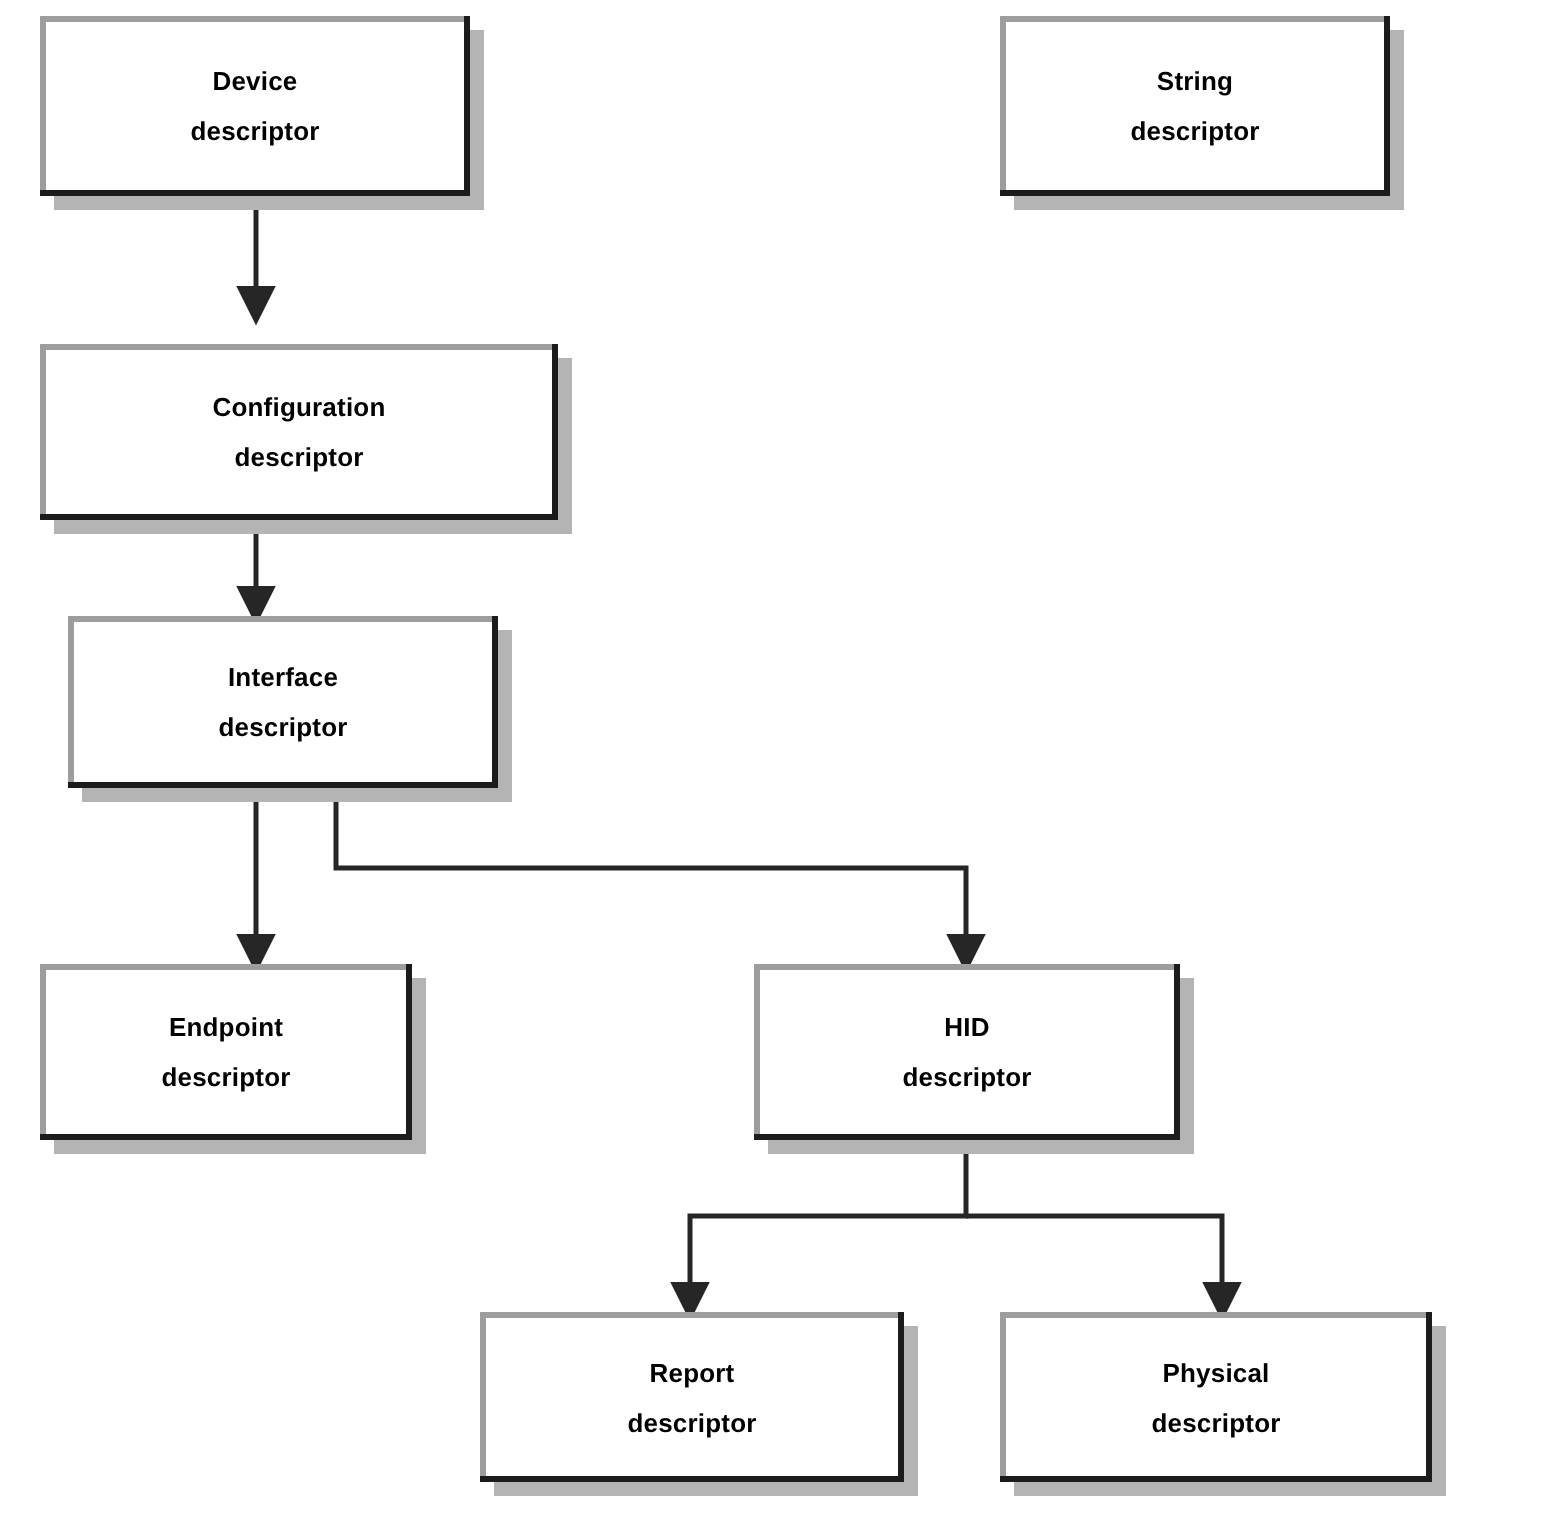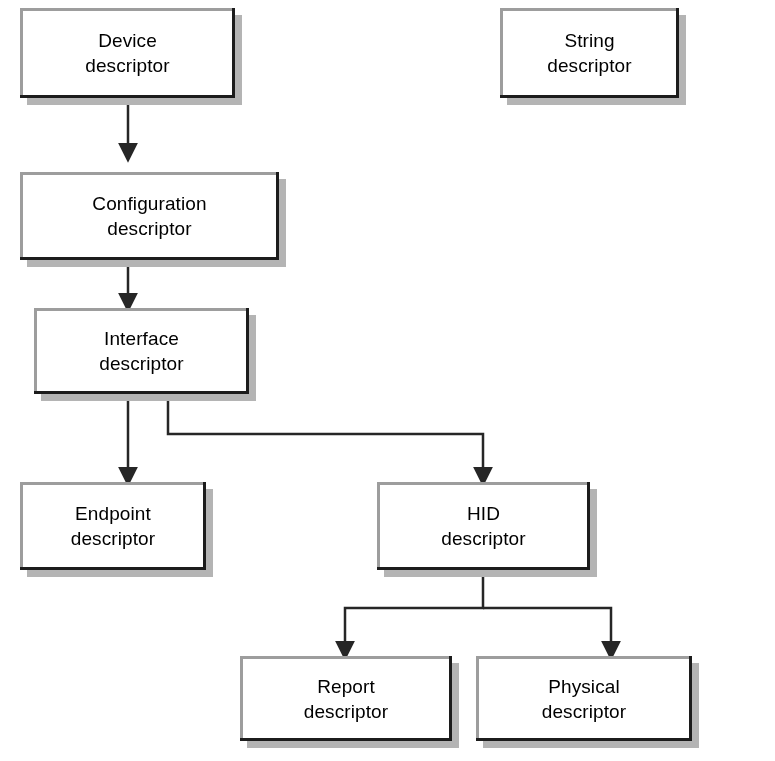--- a/index.html
+++ b/index.html
@@ -49,26 +49,27 @@
     border-bottom: 3px solid #1c1c1c;
     pointer-events: none;
   }
   .node-label {
     position: absolute;
     left: 0;
     right: 0;
     top: 50%;
     transform: translateY(-50%);
     text-align: center;
-    font-size: 19px;
+    font-size: 13px;
     line-height: 25px;
     color: #000000;
     white-space: pre-line;
     letter-spacing: 0.1px;
     z-index: 3;
+    font-weight: bold;
   }
 </style>
 </head>
 <body>
 
 <div id="diagram-root">
 
   <svg id="connector-layer" width="775" height="761" viewBox="0 0 775 761" xmlns="http://www.w3.org/2000/svg">
     <defs>
       <marker id="arrowhead" markerWidth="9" markerHeight="9" refX="0.5" refY="4" orient="auto" markerUnits="strokeWidth">
@@ -98,21 +99,21 @@
     <g>
       <path d="M 483 608 L 611 608 L 611 642" fill="none" stroke="#262626" stroke-width="2.5" marker-end="url(#arrowhead)"></path>
     </g>
   </svg>
 
   <div class="node" style="left: 20px; top: 8px; width: 215px; height: 90px;">
     <div class="node-label">Device
 descriptor</div>
   </div>
 
-  <div class="node" style="left: 500px; top: 8px; width: 179px; height: 90px;">
+  <div class="node" style="left: 500px; top: 8px; width: 195px; height: 90px;">
     <div class="node-label">String
 descriptor</div>
   </div>
 
   <div class="node" style="left: 20px; top: 172px; width: 259px; height: 88px;">
     <div class="node-label">Configuration
 descriptor</div>
   </div>
 
   <div class="node" style="left: 20px; top: 308px; width: 215px; height: 86px; margin-left: 14px;">
@@ -128,18 +129,18 @@
   <div class="node" style="left: 377px; top: 482px; width: 213px; height: 88px;">
     <div class="node-label">HID
 descriptor</div>
   </div>
 
   <div class="node" style="left: 240px; top: 656px; width: 212px; height: 85px;">
     <div class="node-label">Report
 descriptor</div>
   </div>
 
-  <div class="node" style="left: 476px; top: 656px; width: 216px; height: 85px;">
+  <div class="node" style="left: 500px; top: 656px; width: 216px; height: 85px;">
     <div class="node-label">Physical
 descriptor</div>
   </div>
 
 </div>
 
 </body></html>

